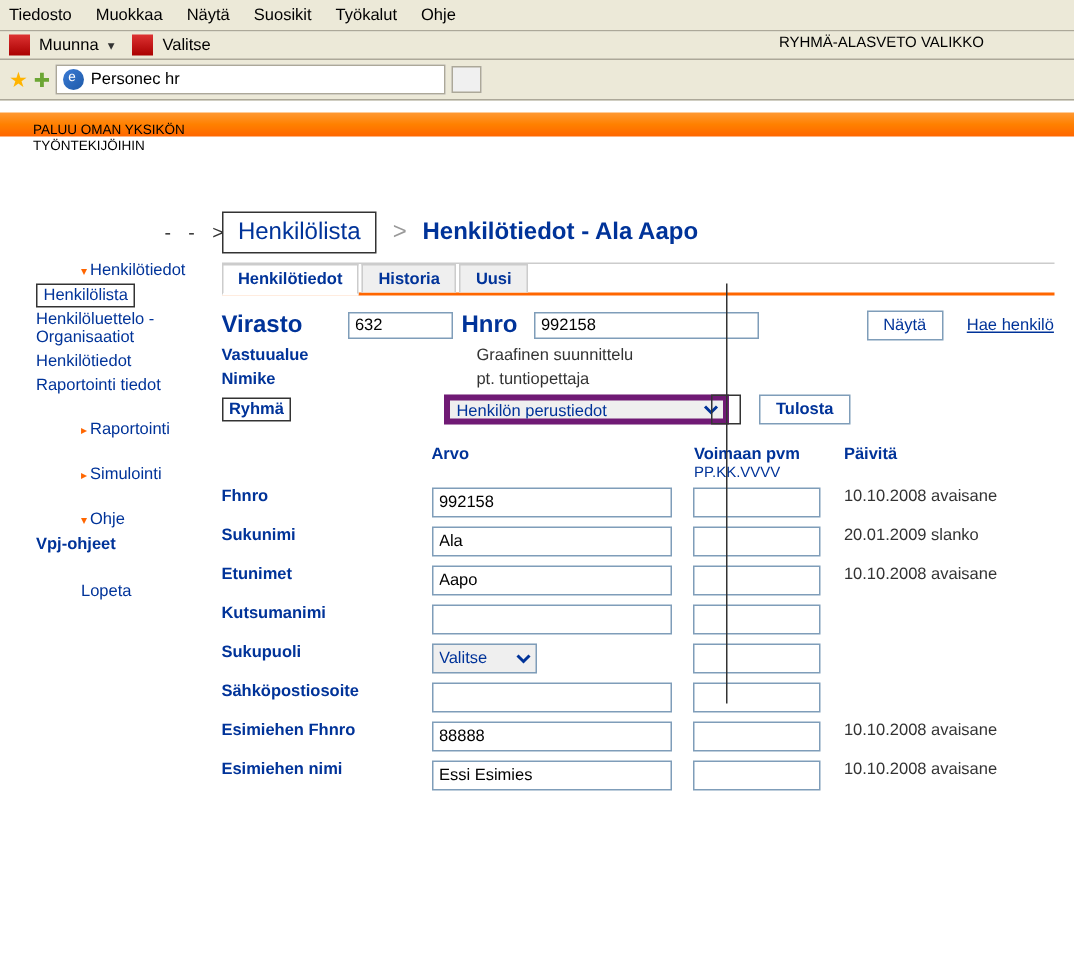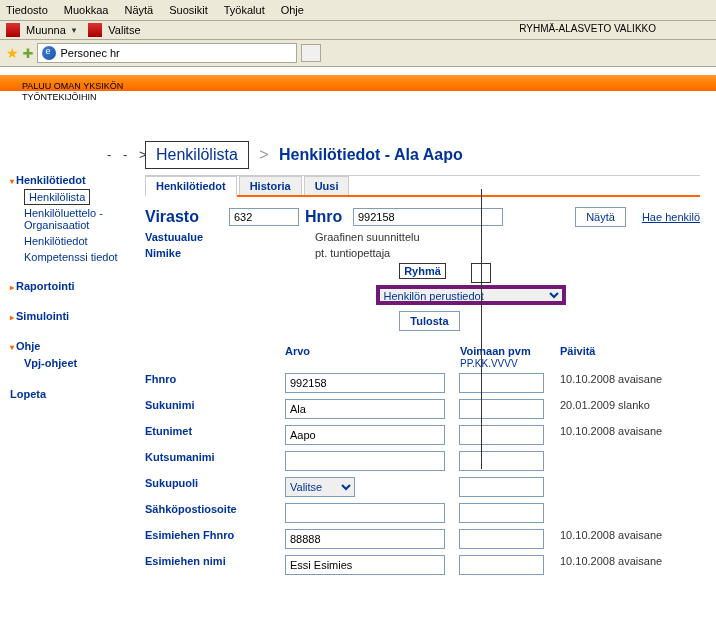--- a/index.html
+++ b/index.html
@@ -21,21 +21,21 @@
     .ie-icon::after { content: 'e'; position: absolute; color: #fff; font-size: 9px; left: 3px; top: 0; }
     .newtab { width: 20px; height: 18px; border: 1px solid #aca899; background: #f0f0f0; }
     
     .orange-band { height: 16px; background: linear-gradient(#ff9933,#ff8000,#ff6600); margin-top: 0; }
     
     .main { display: flex; }
     
     .sidebar { width: 150px; padding: 20px 4px 10px 10px; position: relative; }
     .annotation-left { position: absolute; top: -10px; left: 22px; font-size: 9px; line-height: 1.2; }
     .nav-section { margin-top: 60px; }
-    .nav-header { color: #003399; font-weight: bold; padding: 3px 0; cursor: pointer; }
+    .nav-header { color: #003399; font-weight: normal; padding: 3px 0; cursor: pointer; margin-left: 44px; }
     .nav-header .caret { color: #ff6600; font-size: 8px; margin-right: 2px; }
     .nav-item { color: #003399; padding: 2px 0 2px 14px; font-size: 11px; cursor: pointer; display: block; }
     .nav-item.boxed { border: 1px solid #333; width: fit-content; padding: 1px 4px; margin-left: 14px; }
     
     .contentarea { flex: 1; padding: 50px 16px 20px 20px; position: relative; }
     
     .breadcrumb { margin-bottom: 6px; font-size: 16px; }
     .breadcrumb-item { color: #003399; border: 1px solid #333; padding: 4px 10px; display: inline-block; }
     .breadcrumb-gt { color: #999; padding: 0 6px; }
     .breadcrumb-title { color: #003399; font-weight: bold; }
@@ -120,21 +120,21 @@
   <div class="sidebar">
     <div class="annotation-left">
       <span>PALUU OMAN YKSIKÖN</span><br>
       <span>TYÖNTEKIJÖIHIN</span>
     </div>
     <div class="nav-section">
       <div class="nav-header"><span class="caret">▾</span><span>Henkilötiedot</span></div>
       <div class="nav-item boxed">Henkilölista</div>
       <div class="nav-item">Henkilöluettelo - Organisaatiot</div>
       <div class="nav-item">Henkilötiedot</div>
-      <div class="nav-item">Kompetenssi tiedot</div>
+      <div class="nav-item">Raportointi tiedot</div>
       <div class="nav-header" style="margin-top:12px;"><span class="caret">▸</span><span>Raportointi</span></div>
       <div class="nav-header" style="margin-top:12px;"><span class="caret">▸</span><span>Simulointi</span></div>
       <div class="nav-header" style="margin-top:12px;"><span class="caret">▾</span><span>Ohje</span></div>
       <div class="nav-item" style="font-weight:bold;">Vpj-ohjeet</div>
       <div class="nav-header" style="margin-top:14px;"><span>Lopeta</span></div>
     </div>
   </div>
 
   <div class="contentarea">
     <div style="position:absolute; left:-18px; top:56px; font-size:13px; letter-spacing:4px; color:#333;">- - &gt;</div>
@@ -162,21 +162,21 @@
 
     <div class="info-row">
       <span class="info-label">Vastuualue</span>
       <span class="info-val">Graafinen suunnittelu</span>
     </div>
     <div class="info-row">
       <span class="info-label">Nimike</span>
       <span class="info-val">pt. tuntiopettaja</span>
     </div>
 
-    <div class="ryhma-row" style="position:relative;flex-direction:column;">
+    <div class="ryhma-row" style="position:relative;">
       <span class="ryhma-label">Ryhmä</span>
       <select class="ryhma-select">
         <option>Henkilön perustiedot</option>
       </select>
       <div class="select-arrow-box" style="left:326px;top:0;"></div>
       <div class="vertical-line" style="left:336px;"></div>
       <button class="btn" style="margin-left:14px;font-weight:bold;">Tulosta</button>
     </div>
 
     <div class="table-area">

